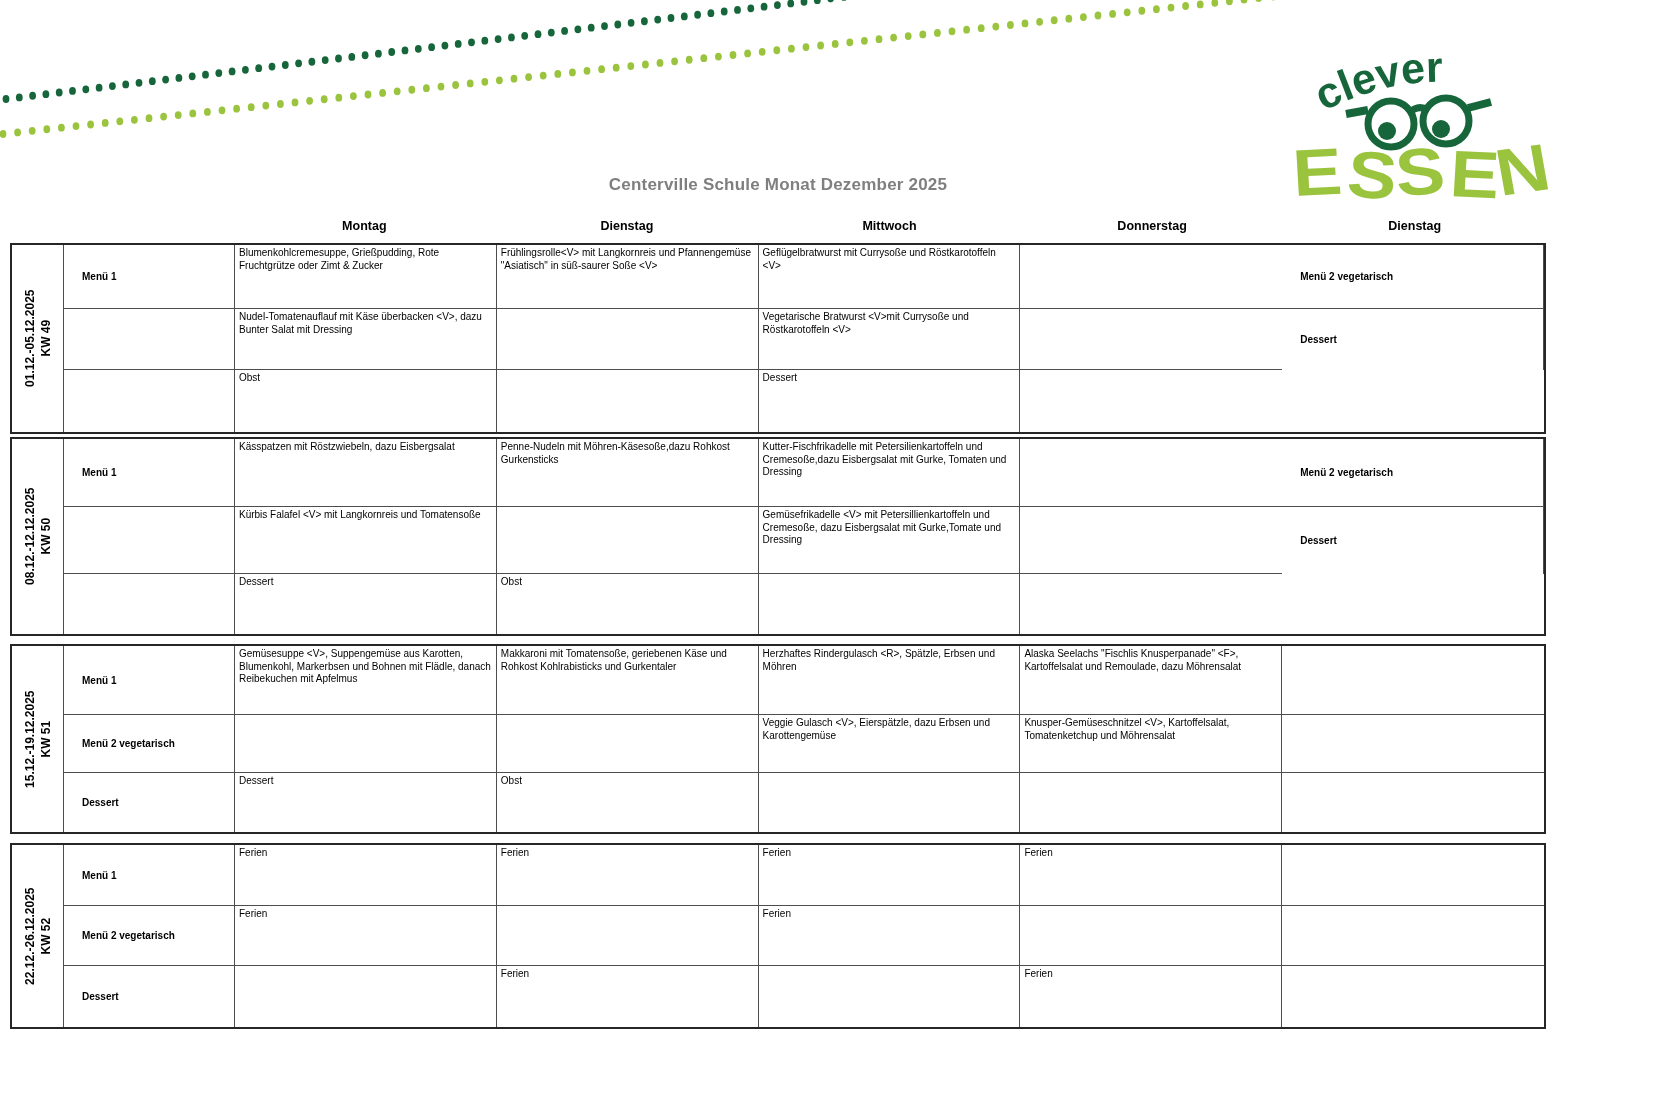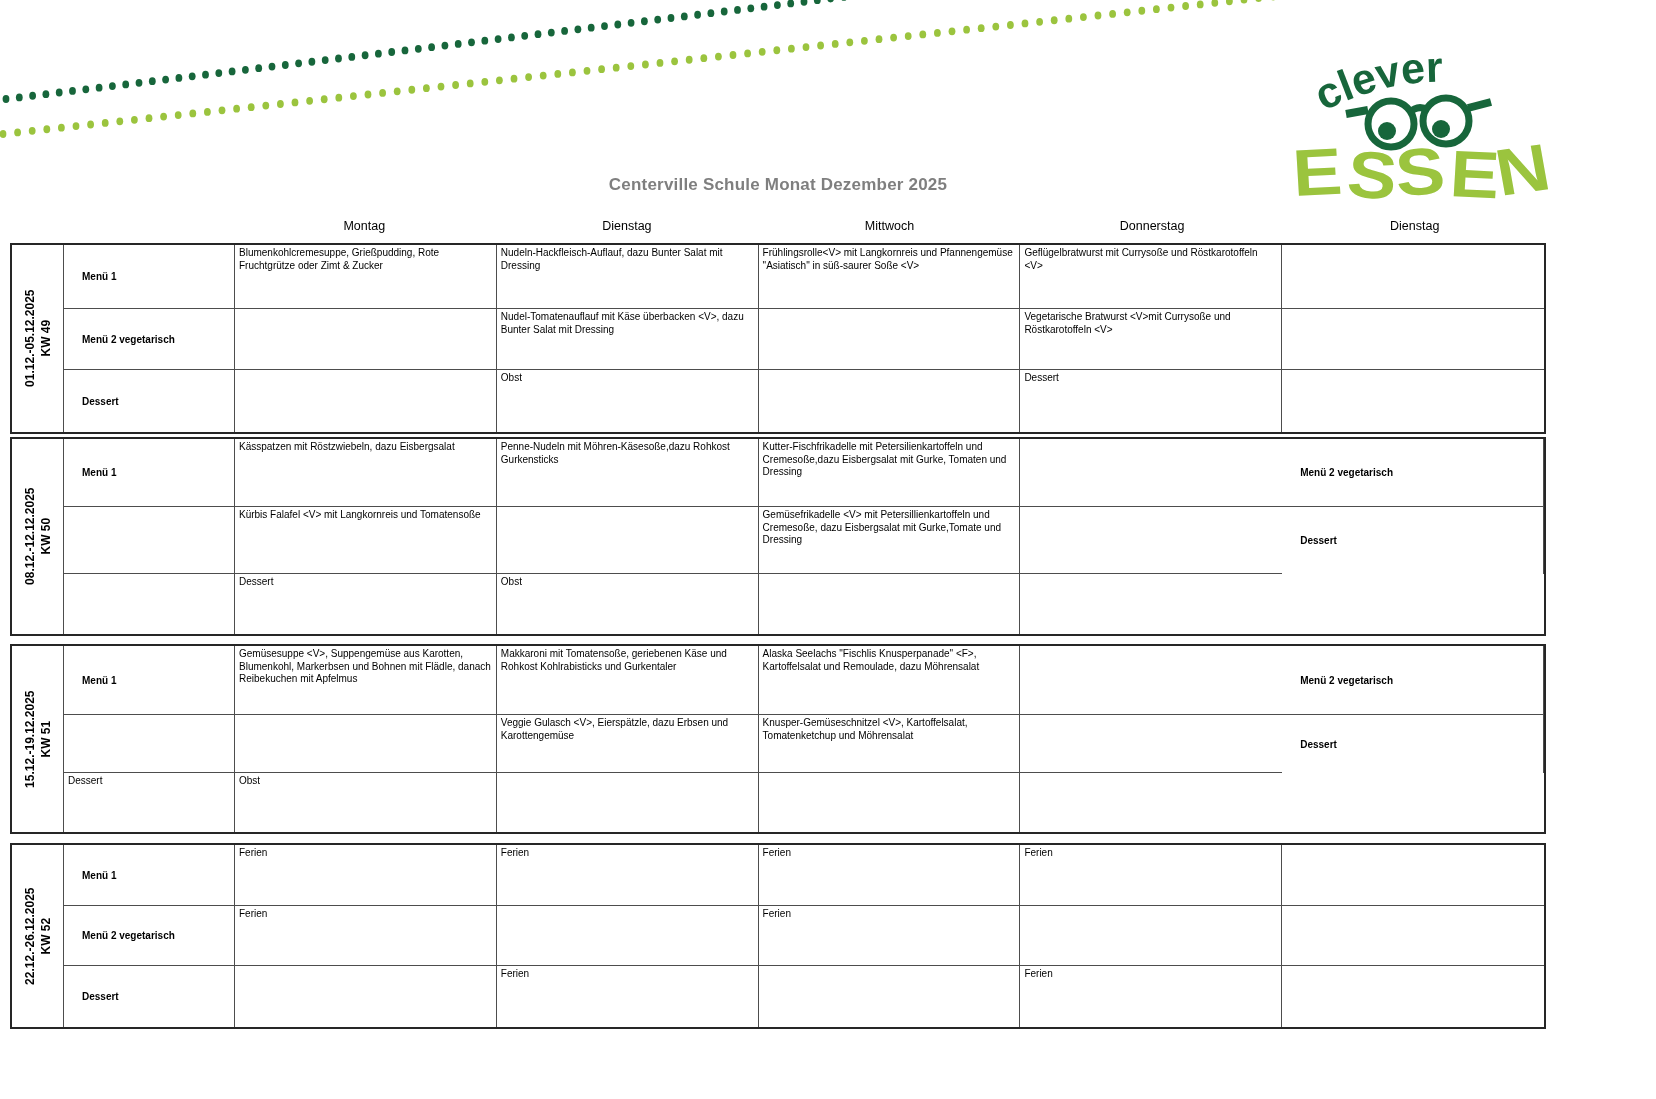--- a/index.html
+++ b/index.html
@@ -11,21 +11,21 @@
   #dots{position:absolute;left:0;top:0;pointer-events:none;}
   #logo{position:absolute;left:1288px;top:36px;}
   #title{
     position:absolute;left:10px;top:175px;width:1536px;text-align:center;
     font-size:17px;font-weight:bold;color:#7f7f7f;letter-spacing:.2px;
   }
   #dayheader{
     position:absolute;left:10px;top:219px;width:1536px;display:grid;
     grid-template-columns:52px 171px repeat(5,1fr);
   }
-  #dayheader .day{font-size:12.5px;font-weight:normal;text-align:center;}
+  #dayheader .day{font-size:12.5px;font-weight:bold;text-align:center;}
   .wk{
     position:absolute;left:10px;width:1536px;display:grid;
     grid-template-columns:52px 171px repeat(5,1fr);
     border:2px solid #262626;background:#fff;
   }
   .cell{border-right:1px solid #4d4d4d;border-bottom:1px solid #4d4d4d;overflow:hidden;}
   .last-col{border-right:none;}
   .last-row{border-bottom:none;}
   .wklabel{
     grid-row:1/4;grid-column:1;border-bottom:none;
@@ -239,21 +239,20 @@
   <div class="wk" style="top: 243px; grid-template-rows: 64px 61px 62px;">
     <div class="cell wklabel">
       <div class="rot">
         <div>01.12.-05.12.2025</div>
         <div>KW 49</div>
       </div>
     </div>
 
     <div class="cell rowlabel">Menü 1</div>
     <div class="cell menu-cell">Blumenkohlcremesuppe, Grießpudding, Rote Fruchtgrütze oder Zimt &amp; Zucker</div>
-    <div class="cell menu-cell">Nudeln-Hackfleisch-Auflauf, dazu Bunter Salat mit Dressing</div>
     <div class="cell menu-cell">Frühlingsrolle&lt;V&gt; mit Langkornreis und Pfannengemüse "Asiatisch" in süß-saurer Soße  &lt;V&gt;</div>
     <div class="cell menu-cell">Geflügelbratwurst mit Currysoße und Röstkarotoffeln &lt;V&gt;</div>
     <div class="cell menu-cell last-col"></div>
 
     <div class="cell rowlabel">Menü 2 vegetarisch</div>
     <div class="cell menu-cell"></div>
     <div class="cell menu-cell">Nudel-Tomatenauflauf mit Käse überbacken &lt;V&gt;, dazu Bunter Salat  mit Dressing</div>
     <div class="cell menu-cell"></div>
     <div class="cell menu-cell">Vegetarische Bratwurst &lt;V&gt;mit Currysoße und Röstkarotoffeln &lt;V&gt;</div>
     <div class="cell menu-cell last-col"></div>
@@ -299,20 +298,21 @@
     <div class="cell wklabel">
       <div class="rot">
         <div>15.12.-19.12.2025</div>
         <div>KW 51</div>
       </div>
     </div>
 
     <div class="cell rowlabel">Menü 1</div>
     <div class="cell menu-cell">Gemüsesuppe &lt;V&gt;, Suppengemüse aus Karotten, Blumenkohl, Markerbsen und Bohnen mit Flädle, danach Reibekuchen mit Apfelmus</div>
     <div class="cell menu-cell">Makkaroni mit Tomatensoße, geriebenen Käse und Rohkost Kohlrabisticks und Gurkentaler</div>
+    <div class="cell menu-cell">Herzhaftes Rindergulasch &lt;R&gt;, Spätzle, Erbsen und Möhren</div>
     <div class="cell menu-cell">Alaska Seelachs "Fischlis Knusperpanade" &lt;F&gt;, Kartoffelsalat und Remoulade, dazu Möhrensalat</div>
     <div class="cell menu-cell last-col"></div>
 
     <div class="cell rowlabel">Menü 2 vegetarisch</div>
     <div class="cell menu-cell"></div>
     <div class="cell menu-cell"></div>
     <div class="cell menu-cell">Veggie Gulasch &lt;V&gt;, Eierspätzle, dazu Erbsen und Karottengemüse</div>
     <div class="cell menu-cell">Knusper-Gemüseschnitzel  &lt;V&gt;, Kartoffelsalat, Tomatenketchup und Möhrensalat</div>
     <div class="cell menu-cell last-col"></div>
 

